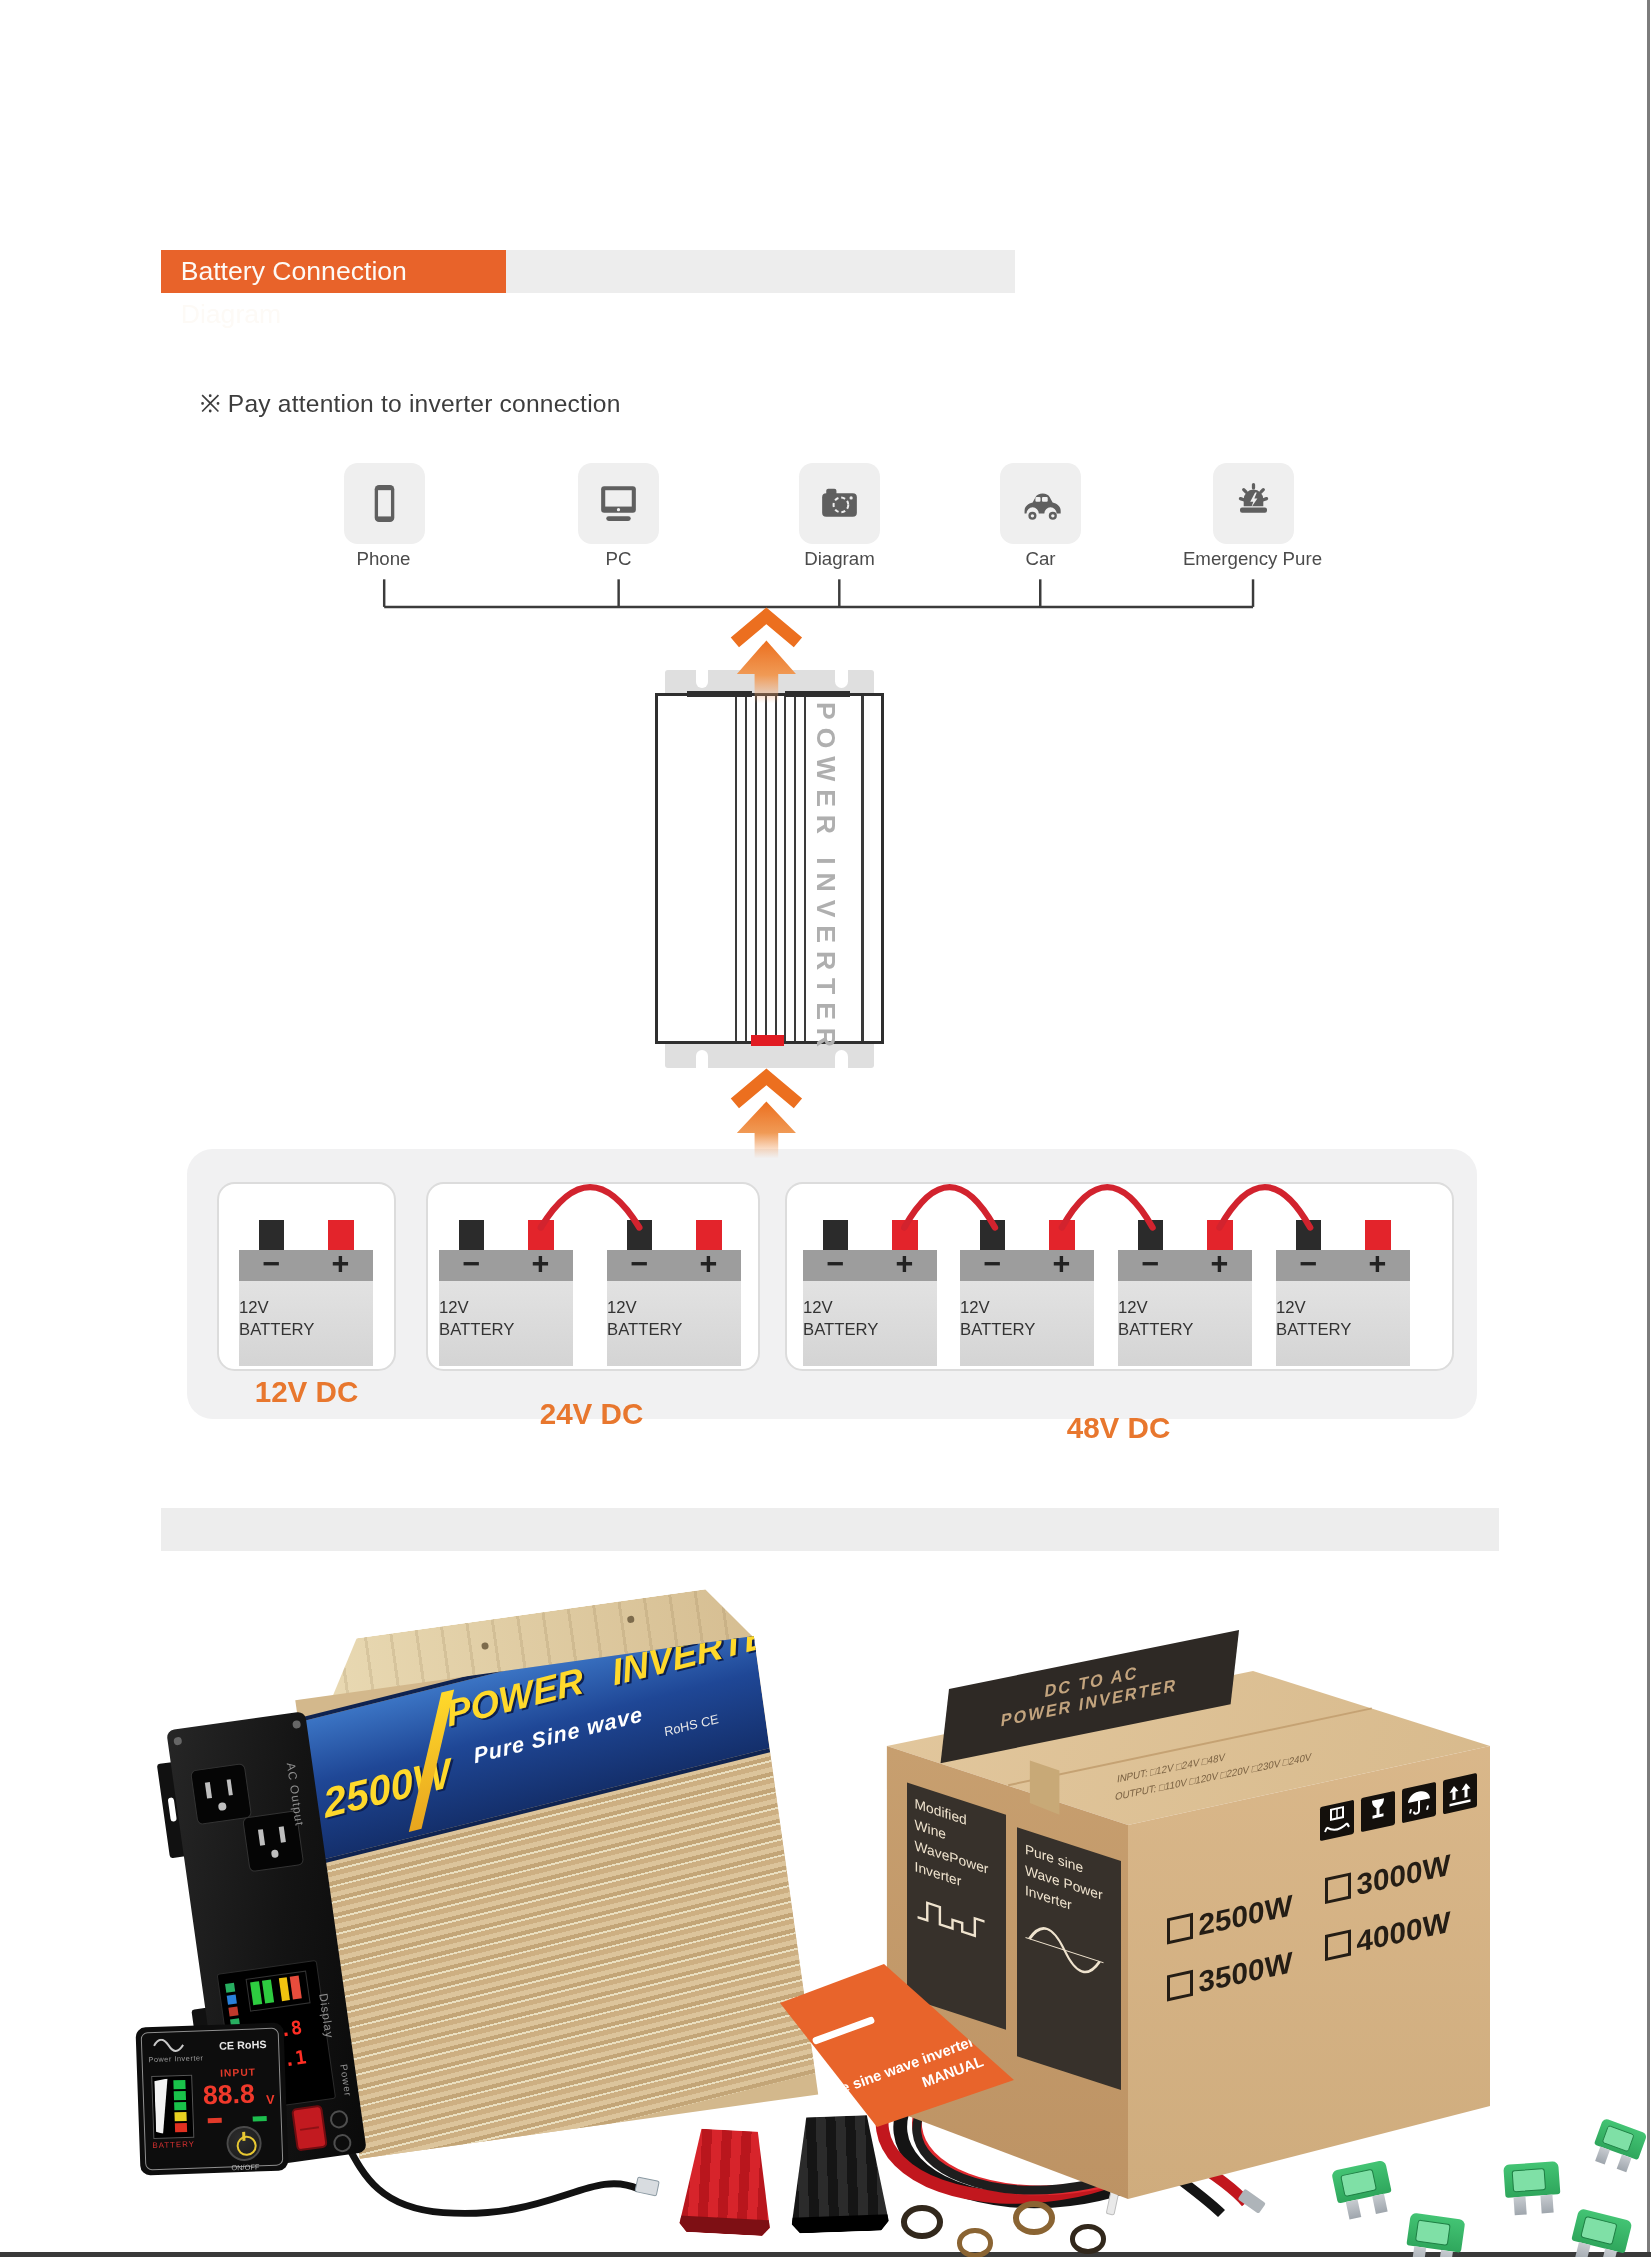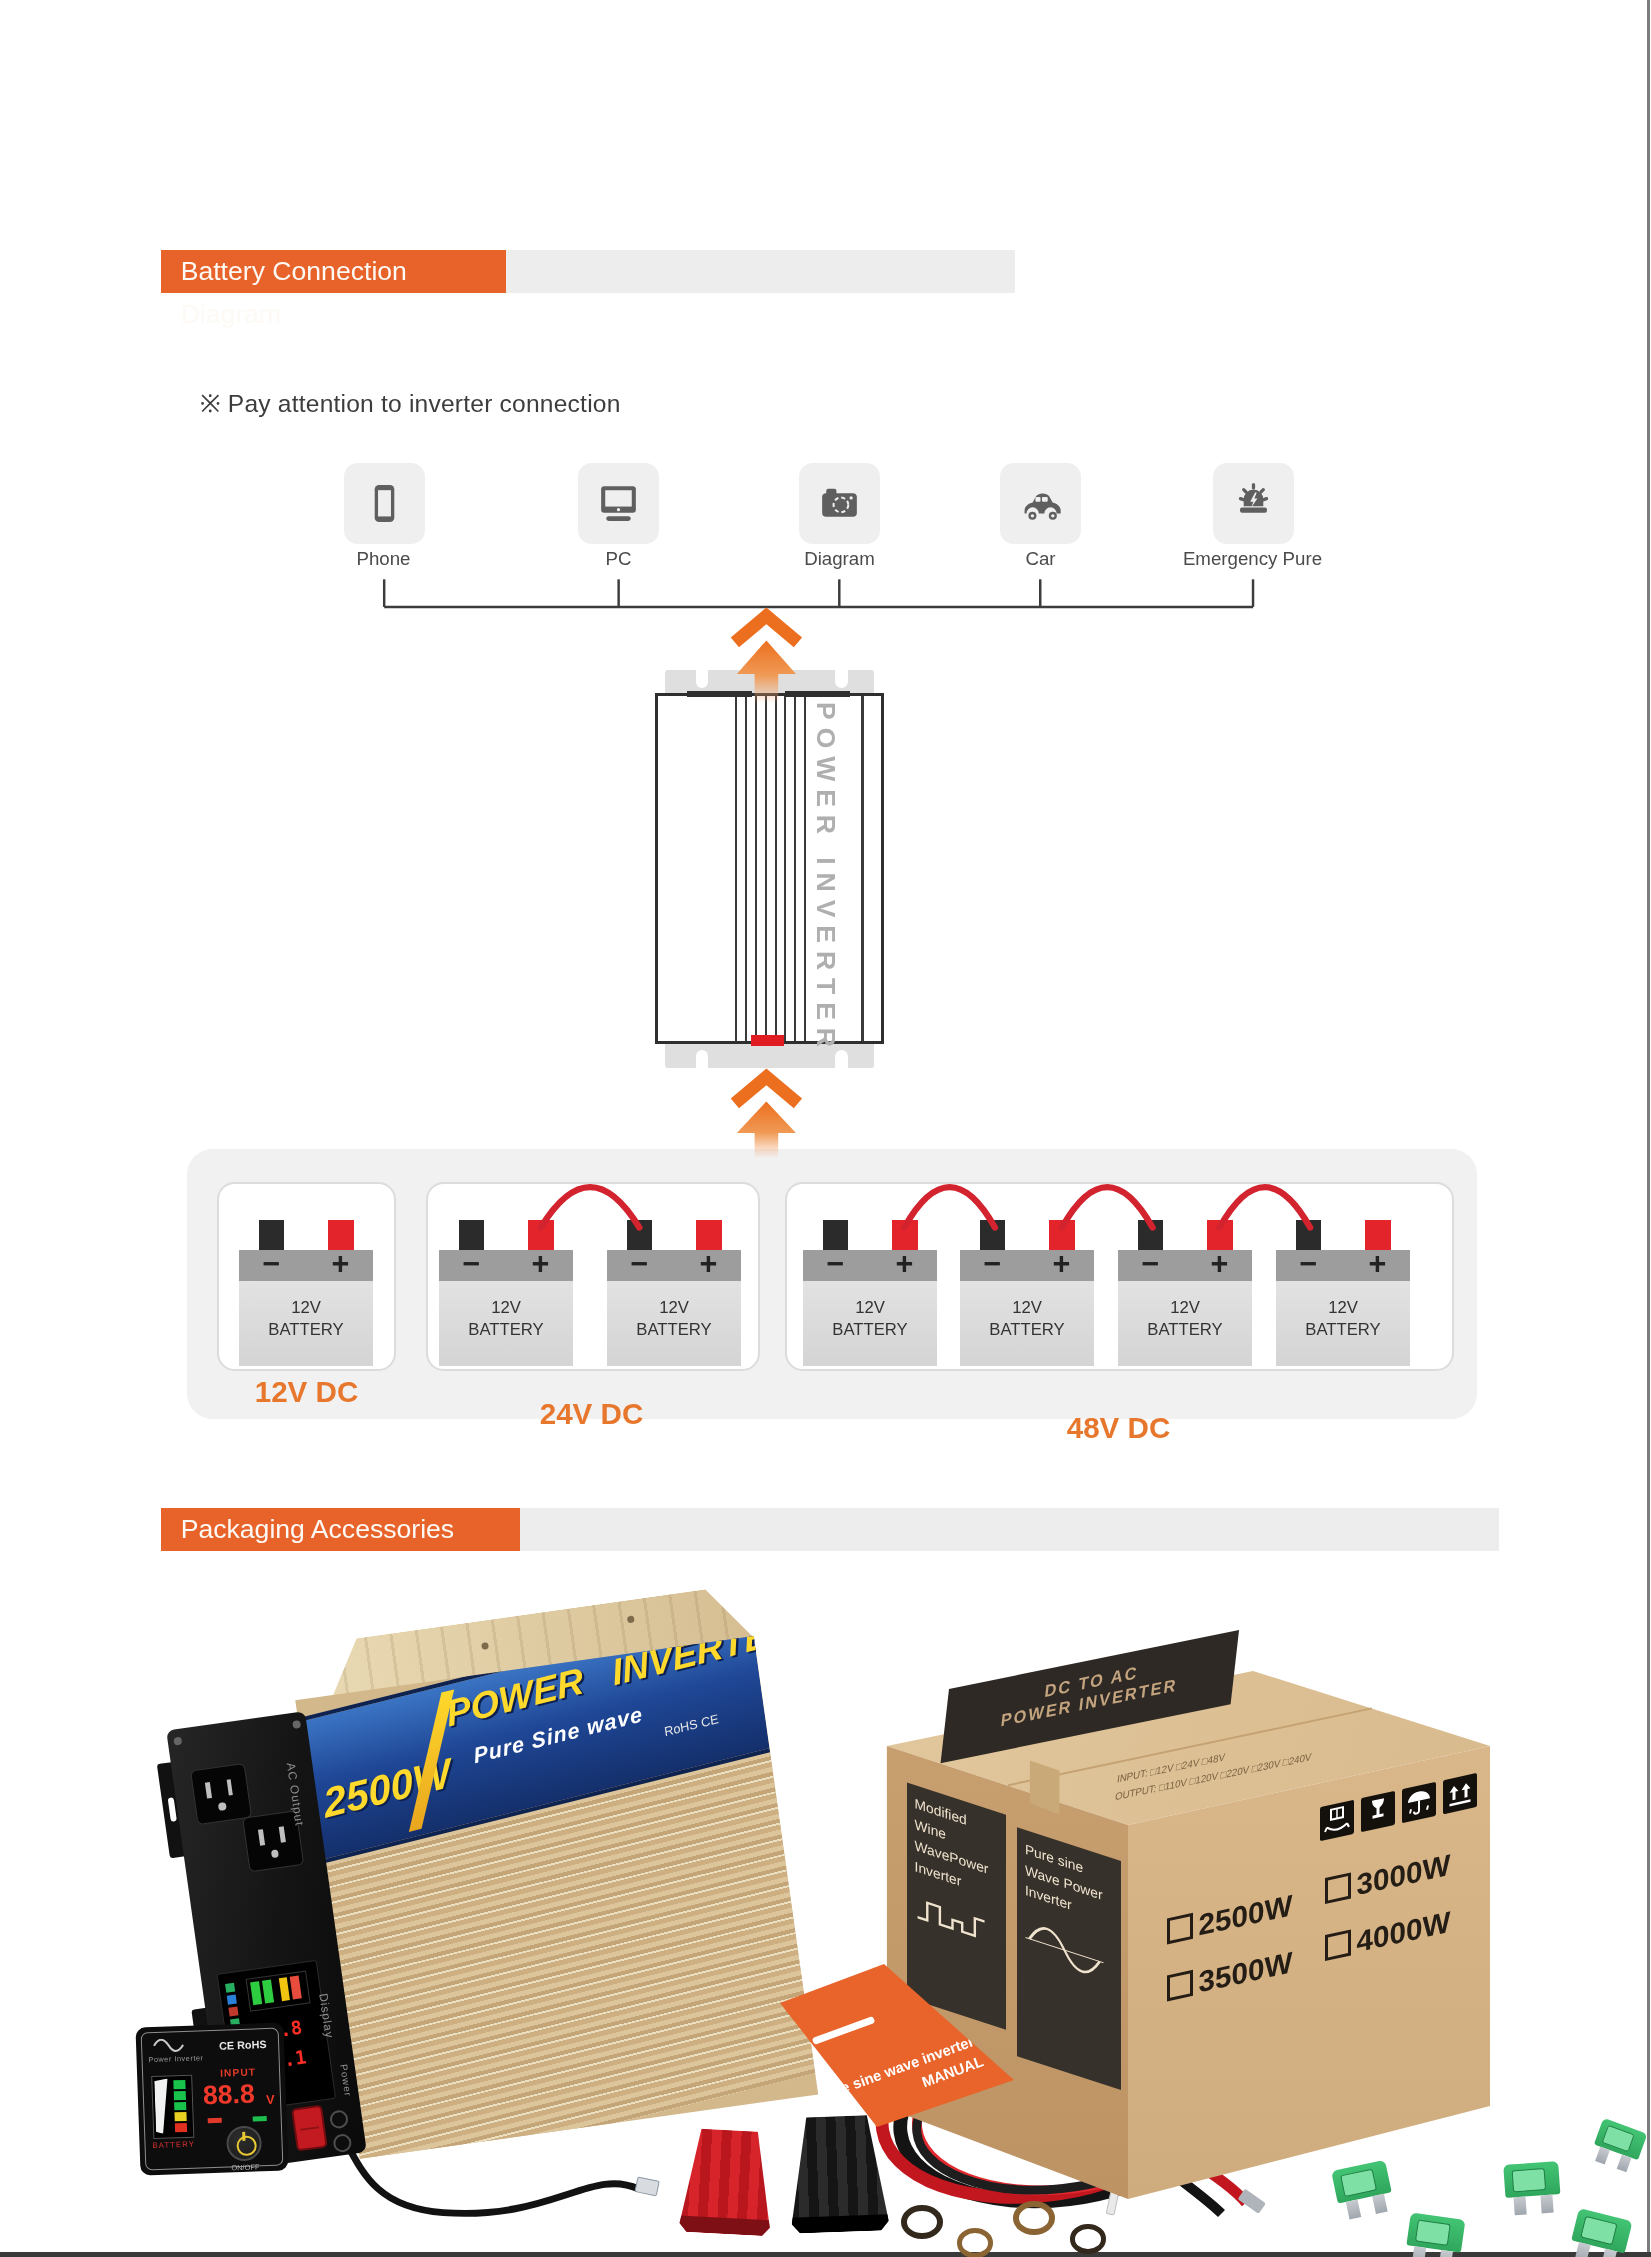--- a/index.html
+++ b/index.html
@@ -26,21 +26,21 @@
              letter-spacing:7.9px;color:#AFAFAF;white-space:nowrap;}
   .tickbar{background:#2F2F2F;height:5.9px;}
   
   .bat-container{background:#F1F1F2;border-radius:25.6px;}
   .bat-group{background:#FFF;border:2px solid #DCDCDC;border-radius:17.7px;box-sizing:border-box;}
   .battery{width:134px;height:146px;}
   .bat-term{width:25.6px;height:35px;top:0;}
   .bat-band{top:29.6px;width:134px;height:31.5px;background:#9D9D9D;}
   .bat-sign{top:-2px;width:45px;text-align:center;font-size:30.5px;font-weight:bold;color:#222;line-height:31.5px;}
   .bat-body{top:61px;width:134px;height:85px;background:linear-gradient(#E2E2E2,#D4D4D4);}
-  .bat-text{width:134px;top:15.8px;text-align:center;font-size:16.7px;color:#333;line-height:1.35;}
+  .bat-text{width:134px;top:15.8px;font-size:16.7px;color:#333;line-height:1.35;}
   .vdc{width:167px;text-align:center;font-size:29.6px;font-weight:bold;color:#E8772E;}
   
   .iprod-rot{position:absolute;width:650px;height:591px;transform:rotate(-8deg);transform-origin:325px 296px;}
   .iface{left:138px;top:55px;width:463px;height:463px;background:#D3B88C;overflow:hidden;}
   .iband{left:0;top:17.7px;width:463px;height:148px;transform:skewY(-6deg);transform-origin:0 0;
          background:linear-gradient(180deg,#3B74C4 0,#1F4796 45%,#142F6B 100%);
          border-top:4.9px solid #0F2350;border-bottom:4.9px solid #0F2350;box-sizing:border-box;}
   .iribs{left:0;top:165px;width:463px;height:325px;transform:skewY(-6deg);transform-origin:0 0;
          background:repeating-linear-gradient(180deg,#DCC49B 0 4.9px,#C3A577 4.9px 8.9px,#EADFC0 8.9px 10.8px,#CDAF82 10.8px 15.8px);}
   .itop{left:138px;top:2px;width:463px;height:55px;
@@ -242,23 +242,20 @@
     <div class="abs bat-body">
       <div class="abs bat-text"><span>12V</span><br><span>BATTERY</span></div>
     </div>
   </div>
 
   <div class="abs vdc" style="left:223px;top:1375px;">12V DC</div>
   <div class="abs vdc" style="left:508px;top:1397px;">24V DC</div>
   <div class="abs vdc" style="left:1035px;top:1411px;">48V DC</div>
 
   <div class="abs strip" style="left:161px;top:1508px;width:1338px;"></div>
-  <div class="abs banner" style="left:161px;top:1508px;width:359px;">
-    <span>Packaging Accessories</span>
-  </div>
 
   <svg class="abs" style="left:0;top:0;z-index:5;pointer-events:none;" width="1652" height="2258" viewBox="0 0 1677 2292">
     <defs>
       <linearGradient id="ag1" x1="0" y1="650" x2="0" y2="714" gradientUnits="userSpaceOnUse">
         <stop offset="0" stop-color="#EC6F1F"></stop>
           <stop offset="0.55" stop-color="#F09A55"></stop>
           <stop offset="1" stop-color="#F4A66E" stop-opacity="0"></stop>
       </linearGradient>
       <linearGradient id="ag2" x1="0" y1="1118" x2="0" y2="1176" gradientUnits="userSpaceOnUse">
         <stop offset="0" stop-color="#EC6F1F"></stop>

